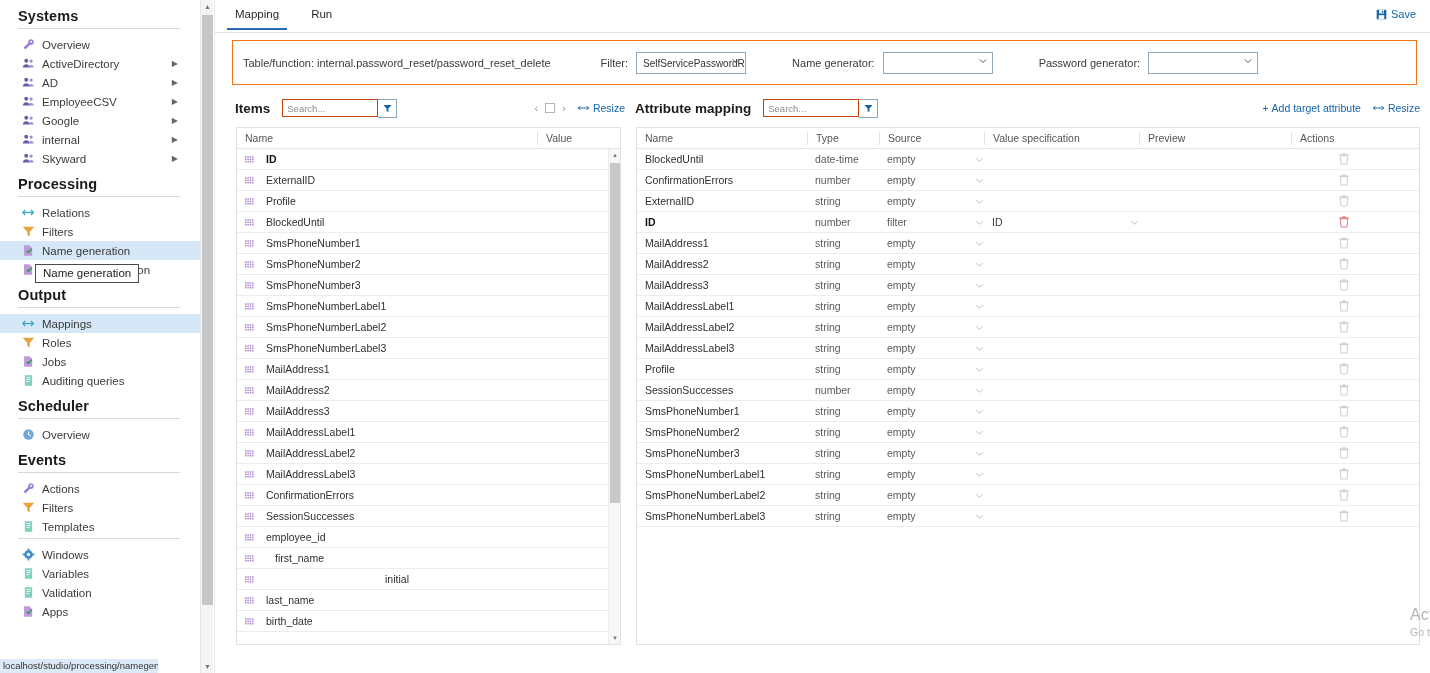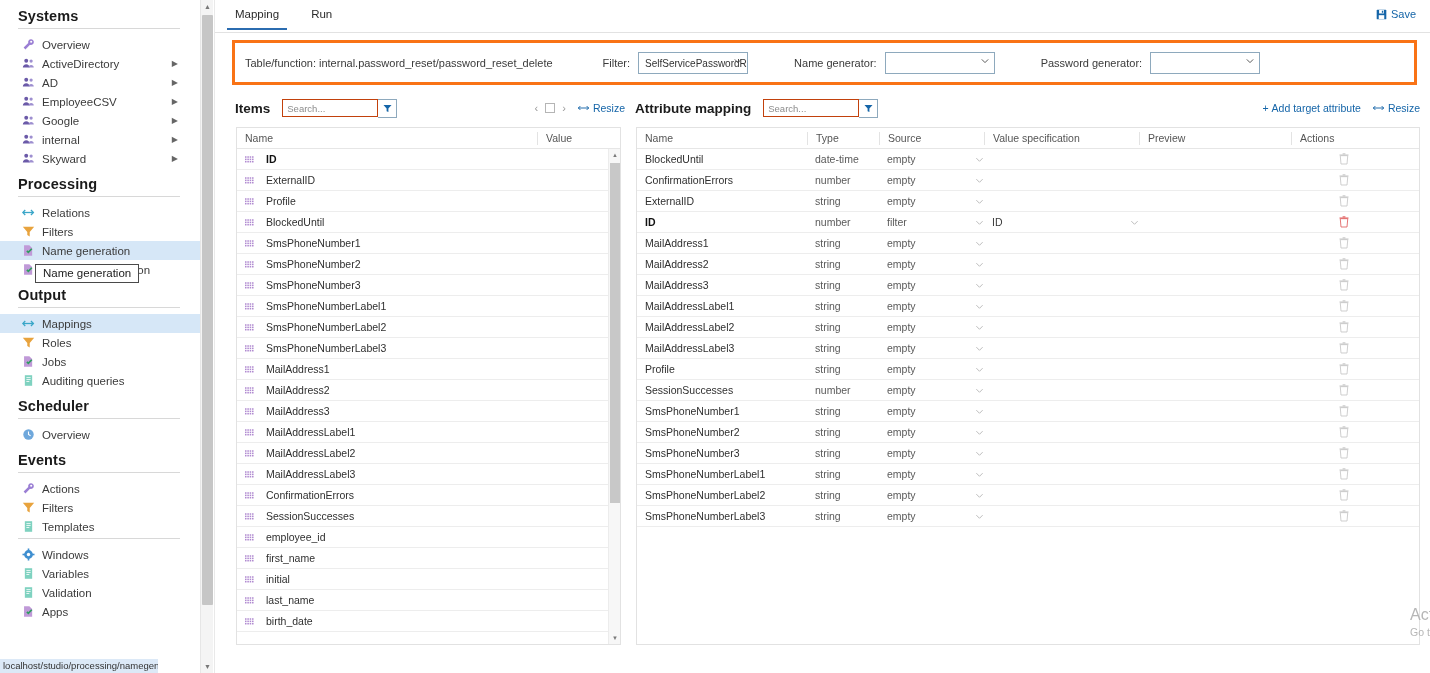--- a/index.html
+++ b/index.html
@@ -135,21 +135,21 @@
     cursor: default;
   }
   #save-btn .save-ico {
     width: 11px; height: 11px; display: block;
   }
 
   
   #configbar {
     position: absolute; left: 17px; top: 40px;
     width: 1185px; height: 45px;
-    border: 3px solid #f97316;
+    border: 1px solid #f97316;
     background: #fff;
     display: flex; align-items: center;
     padding-left: 10px;
   }
   .cfg-label {
     font-size: 11px; color: #3a3a3a; white-space: nowrap;
   }
   .cfg-tablefn { margin-right: 50px; }
   .selwrap {
     position: relative;
@@ -1008,39 +1008,39 @@
               <rect x="7.800000000000001" y="1.4" width="1.7" height="1.7" fill="#b08ad0"></rect>
               <rect x="0" y="4" width="1.7" height="1.7" fill="#b08ad0"></rect>
               <rect x="2.6" y="4" width="1.7" height="1.7" fill="#b08ad0"></rect>
               <rect x="5.2" y="4" width="1.7" height="1.7" fill="#b08ad0"></rect>
               <rect x="7.800000000000001" y="4" width="1.7" height="1.7" fill="#b08ad0"></rect>
               <rect x="0" y="6.6" width="1.7" height="1.7" fill="#b08ad0"></rect>
               <rect x="2.6" y="6.6" width="1.7" height="1.7" fill="#b08ad0"></rect>
               <rect x="5.2" y="6.6" width="1.7" height="1.7" fill="#b08ad0"></rect>
               <rect x="7.800000000000001" y="6.6" width="1.7" height="1.7" fill="#b08ad0"></rect>
             </svg>
-            <div class="cell name" style="width: 270px;">first_name</div>
-            <div class="cell value" style="width: 73px;"></div>
-          </div>
-          <div class="row">
-            <svg viewBox="0 0 10 10" class="drag-ico">
-              <rect x="0" y="1.4" width="1.7" height="1.7" fill="#b08ad0"></rect>
-              <rect x="2.6" y="1.4" width="1.7" height="1.7" fill="#b08ad0"></rect>
-              <rect x="5.2" y="1.4" width="1.7" height="1.7" fill="#b08ad0"></rect>
-              <rect x="7.800000000000001" y="1.4" width="1.7" height="1.7" fill="#b08ad0"></rect>
-              <rect x="0" y="4" width="1.7" height="1.7" fill="#b08ad0"></rect>
-              <rect x="2.6" y="4" width="1.7" height="1.7" fill="#b08ad0"></rect>
-              <rect x="5.2" y="4" width="1.7" height="1.7" fill="#b08ad0"></rect>
-              <rect x="7.800000000000001" y="4" width="1.7" height="1.7" fill="#b08ad0"></rect>
-              <rect x="0" y="6.6" width="1.7" height="1.7" fill="#b08ad0"></rect>
-              <rect x="2.6" y="6.6" width="1.7" height="1.7" fill="#b08ad0"></rect>
-              <rect x="5.2" y="6.6" width="1.7" height="1.7" fill="#b08ad0"></rect>
-              <rect x="7.800000000000001" y="6.6" width="1.7" height="1.7" fill="#b08ad0"></rect>
-            </svg>
-            <div class="cell name" style="width: 270px;">initial</div>
+            <div class="cell name" style="width: 270px; margin-left: 9px;">first_name</div>
+            <div class="cell value" style="width: 73px;"></div>
+          </div>
+          <div class="row">
+            <svg viewBox="0 0 10 10" class="drag-ico">
+              <rect x="0" y="1.4" width="1.7" height="1.7" fill="#b08ad0"></rect>
+              <rect x="2.6" y="1.4" width="1.7" height="1.7" fill="#b08ad0"></rect>
+              <rect x="5.2" y="1.4" width="1.7" height="1.7" fill="#b08ad0"></rect>
+              <rect x="7.800000000000001" y="1.4" width="1.7" height="1.7" fill="#b08ad0"></rect>
+              <rect x="0" y="4" width="1.7" height="1.7" fill="#b08ad0"></rect>
+              <rect x="2.6" y="4" width="1.7" height="1.7" fill="#b08ad0"></rect>
+              <rect x="5.2" y="4" width="1.7" height="1.7" fill="#b08ad0"></rect>
+              <rect x="7.800000000000001" y="4" width="1.7" height="1.7" fill="#b08ad0"></rect>
+              <rect x="0" y="6.6" width="1.7" height="1.7" fill="#b08ad0"></rect>
+              <rect x="2.6" y="6.6" width="1.7" height="1.7" fill="#b08ad0"></rect>
+              <rect x="5.2" y="6.6" width="1.7" height="1.7" fill="#b08ad0"></rect>
+              <rect x="7.800000000000001" y="6.6" width="1.7" height="1.7" fill="#b08ad0"></rect>
+            </svg>
+            <div class="cell name" style="width: 270px; text-align: center;">initial</div>
             <div class="cell value" style="width: 73px;"></div>
           </div>
           <div class="row">
             <svg viewBox="0 0 10 10" class="drag-ico">
               <rect x="0" y="1.4" width="1.7" height="1.7" fill="#b08ad0"></rect>
               <rect x="2.6" y="1.4" width="1.7" height="1.7" fill="#b08ad0"></rect>
               <rect x="5.2" y="1.4" width="1.7" height="1.7" fill="#b08ad0"></rect>
               <rect x="7.800000000000001" y="1.4" width="1.7" height="1.7" fill="#b08ad0"></rect>
               <rect x="0" y="4" width="1.7" height="1.7" fill="#b08ad0"></rect>
               <rect x="2.6" y="4" width="1.7" height="1.7" fill="#b08ad0"></rect>

